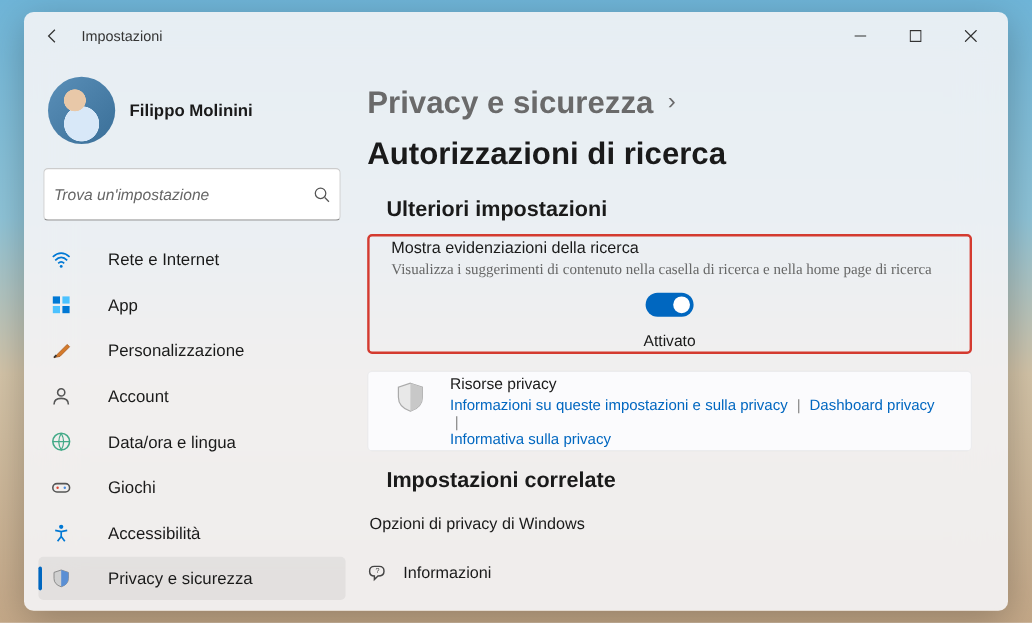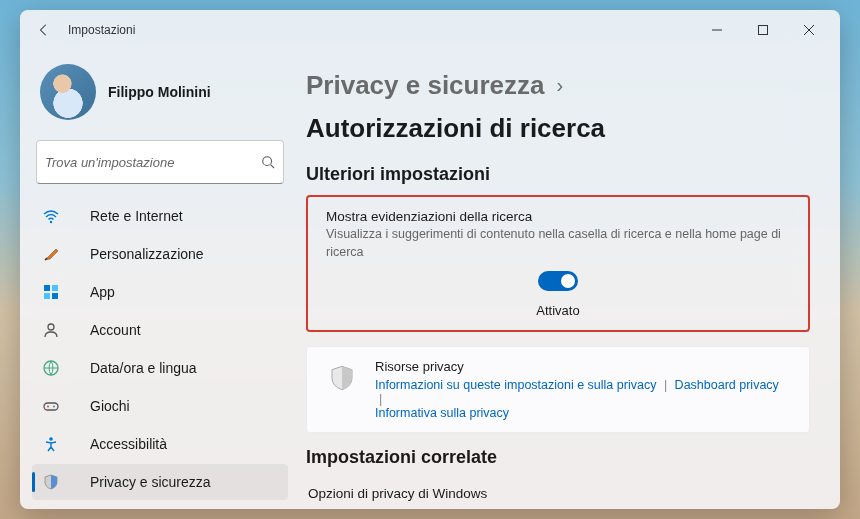--- a/index.html
+++ b/index.html
@@ -60,28 +60,28 @@
   .nav-item.active::before {
     content:""; position:absolute; left:0; top:8px; bottom:8px; width:3px;
     background:#0067c0; border-radius:2px;
   }
   .nav-icon { width:18px; height:18px; display:flex; align-items:center; justify-content:center; flex-shrink:0; }
   .main { flex:1; padding: 20px 30px 0 6px; overflow-y:auto; }
   .breadcrumb { display:flex; align-items:center; gap:12px; margin-bottom: 20px; flex-wrap:wrap; }
   .crumb-parent { font-size:26px; font-weight:600; color:#6a6a6a; cursor:pointer; }
   .crumb-sep { font-size:20px; color:#6a6a6a; }
   .crumb-current { font-size:26px; font-weight:600; color:#1a1a1a; }
-  .section-h { font-size:18px; font-weight:600; color:#1a1a1a; margin: 12px 0 10px 0; }
+  .section-h { font-size:18px; font-weight:600; color:#1a1a1a; margin: 12px 0 10px 16px; }
   .card {
     background:#fbfbfd; border:1px solid rgba(0,0,0,0.06); border-radius:4px;
-    padding: 12px 18px; margin-bottom:14px;
+    padding: 2px 18px; margin-bottom:14px;
   }
   .card.highlight { border:2px solid #d43a2f; background: transparent; }
   .card-title { font-size:13.5px; color:#1a1a1a; margin-bottom:2px; }
-  .card-desc { font-size:12.5px; color:#666; line-height:1.4; margin-bottom:10px; }
+  .card-desc { font-size:12.5px; color:#666; line-height:1.4; margin-bottom:10px;font-family:Liberation Serif, serif; }
   .toggle-row { display:flex; align-items:center; gap:12px;flex-direction:column; }
   .toggle {
     width:40px; height:20px; border-radius:10px; background:#0067c0;
     position:relative; cursor:pointer;
   }
   .toggle::after {
     content:""; position:absolute; right:3px; top:3px; width:14px; height:14px;
     border-radius:50%; background:#fff;
   }
   .toggle-label { font-size:13px; color:#1a1a1a; }
@@ -156,37 +156,37 @@
                 <path d="M2 7 Q9 1 16 7 M4 10 Q9 5 14 10 M6.5 12.5 Q9 10 11.5 12.5" stroke="#0078d4" stroke-width="1.4" fill="none"></path>
                 <circle cx="9" cy="15" r="1.2" fill="#0078d4"></circle>
               </svg>
           </span>
           <span>Rete e Internet</span>
         </div>
 
         <div class="nav-item">
           <span class="nav-icon">
             <svg width="18" height="18" viewBox="0 0 18 18">
-                <path d="M3 15 L6 12 L14 4 L16 6 L8 14 L3 15 Z" fill="#d47a2a" stroke="#a0521a" stroke-width="0.6"></path>
-                <path d="M3 15 L5 13" stroke="#333" stroke-width="1.5"></path>
-              </svg>
-          </span>
-          <span>Personalizzazione</span>
-        </div>
-
-        <div class="nav-item">
-          <span class="nav-icon">
-            <svg width="18" height="18" viewBox="0 0 18 18">
                 <rect x="2" y="2" width="6" height="6" fill="#0078d4"></rect>
                 <rect x="10" y="2" width="6" height="6" fill="#4cc2ff"></rect>
                 <rect x="2" y="10" width="6" height="6" fill="#4cc2ff"></rect>
                 <rect x="10" y="10" width="6" height="6" fill="#0078d4"></rect>
               </svg>
           </span>
           <span>App</span>
+        </div>
+
+        <div class="nav-item">
+          <span class="nav-icon">
+            <svg width="18" height="18" viewBox="0 0 18 18">
+                <path d="M3 15 L6 12 L14 4 L16 6 L8 14 L3 15 Z" fill="#d47a2a" stroke="#a0521a" stroke-width="0.6"></path>
+                <path d="M3 15 L5 13" stroke="#333" stroke-width="1.5"></path>
+              </svg>
+          </span>
+          <span>Personalizzazione</span>
         </div>
 
         <div class="nav-item">
           <span class="nav-icon">
             <svg width="18" height="18" viewBox="0 0 18 18">
                 <circle cx="9" cy="6" r="3" fill="none" stroke="#555" stroke-width="1.3"></circle>
                 <path d="M3 16 Q3 11 9 11 Q15 11 15 16" fill="none" stroke="#555" stroke-width="1.3"></path>
               </svg>
           </span>
           <span>Account</span>

